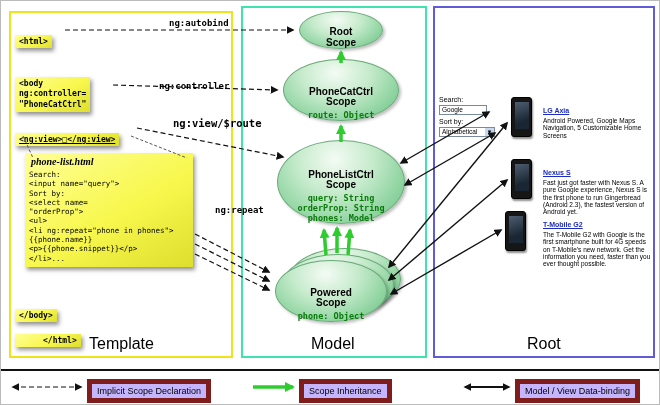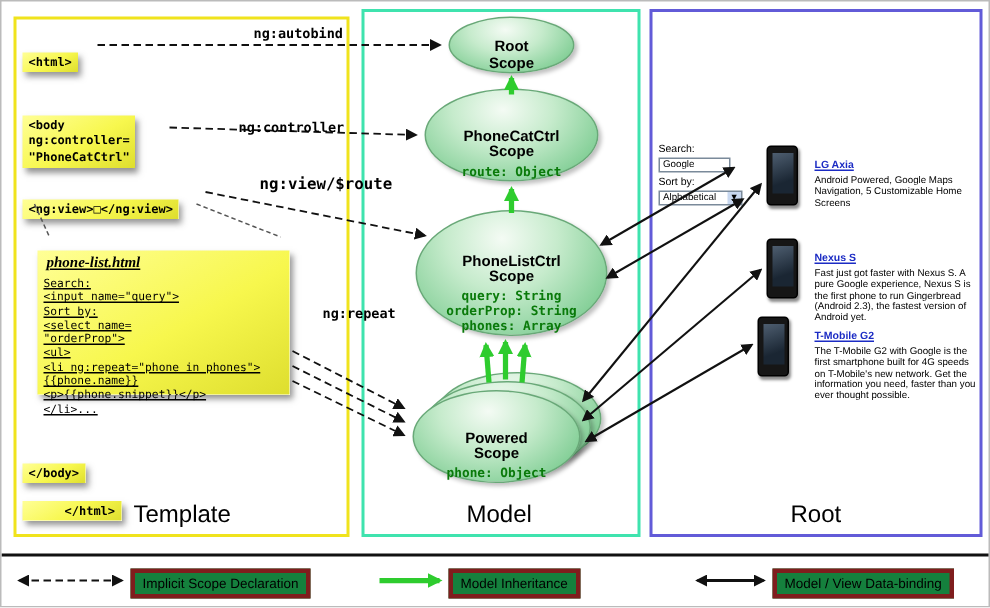--- a/index.html
+++ b/index.html
@@ -37,21 +37,21 @@
   .vselect { position:absolute; z-index:3; height:10px; background:#fff; border:1px solid #7a8a9a; font-size:6.5px; line-height:8px; padding-left:2px; display:flex; justify-content:space-between; align-items:center; }
   .dd-arrow { background:#c8d8f0; font-size:7px; width:9px; height:8px; text-align:center; line-height:8px; }
 
   .phone-img    { position:absolute; z-index:3; width:21px; height:40px; background:#161616; border-radius:3px; border:1px solid #000; box-shadow:1px 2px 2px rgba(0,0,0,.45); }
   .phone-screen { position:absolute; left:3px; top:4px; width:14px; height:27px; background:linear-gradient(160deg,#4e5e70,#1a2633 70%); }
   .phone-text { position:absolute; z-index:3; width:110px; }
   .phone-name { font-size:7px; font-weight:bold; color:#1b2bc4; text-decoration:underline; display:inline-block; margin-bottom:1px; cursor:pointer; }
   .phone-desc { font-size:6.5px; line-height:1.13; color:#000; }
 
   .hline { position:absolute; z-index:2; left:0; top:368px; width:660px; border-top:2px solid #111; }
-  .legend-box { position:absolute; z-index:3; top:378px; border:3px solid #7f1d1d; background:#15803d; font-size:9px; padding:2px 5px; white-space:nowrap; color:#000; }
+  .legend-box { position:absolute; z-index:3; top:378px; border:5px solid #7f1d1d; background:#c4b5fd; font-size:9px; padding:2px 5px; white-space:nowrap; color:#000; }
 
   svg.overlay { position:absolute; z-index:4; left:0; top:0; pointer-events:none; }
   .dash       { stroke:#111; stroke-width:1.2; stroke-dasharray:5 3; fill:none; }
   .dash-light { stroke:#555; stroke-width:1;   stroke-dasharray:3 2; fill:none; }
   .green-arrow{ stroke:#2ecc2e; stroke-width:3.5; fill:none; }
   .dbl        { stroke:#111; stroke-width:1.4; fill:none; }
 </style>
 </head>
 <body>
 
@@ -62,23 +62,23 @@
   <div class="panel view-panel"></div>
 
   <div class="section-label" style="left:88px;top:334px;">Template</div>
   <div class="section-label" style="left:310px;top:334px;">Model</div>
   <div class="section-label" style="left:526px;top:334px;">Root</div>
 
   <div class="ybox code" style="left:14px;top:22px;">&lt;html&gt;</div>
   <div class="ybox code pre" style="left:14px;top:64px;">&lt;body
 ng:controller=
 "PhoneCatCtrl"</div>
-  <div class="ybox code" style="left:14px;top:120px;">&lt;ng:view&gt;□&lt;/ng:view&gt;</div>
-
-  <div class="ybox" style="left:24px;top:166px;width:168px;height:96px;text-decoration:underline;">
+  <div class="ybox code" style="left:14px;top:120px;text-decoration:underline;">&lt;ng:view&gt;□&lt;/ng:view&gt;</div>
+
+  <div class="ybox" style="left:24px;top:152px;width:168px;height:114px;">
     <div class="pl-title">phone-list.html</div>
     <div class="pl-code">Search:
 &lt;input name="query"&gt;
 Sort by:
 &lt;select name=
 "orderProp"&gt;
 &lt;ul&gt;
 &lt;li ng:repeat="phone in phones"&gt;
 {{phone.name}}
 &lt;p&gt;{{phone.snippet}}&lt;/p&gt;
@@ -99,21 +99,21 @@
 
   <div class="scope" style="left:282px;top:58px;width:116px;height:62px;">
     <div class="scope-name" style="max-width:80px;">PhoneCatCtrl Scope</div>
     <div class="scope-props">route: Object</div>
   </div>
 
   <div class="scope" style="left:276px;top:139px;width:128px;height:84px;">
     <div class="scope-name" style="max-width:82px;">PhoneListCtrl Scope</div>
     <div class="scope-props">query: String
 orderProp: String
-phones: Array</div>
+phones: Model</div>
   </div>
 
   <div class="scope" style="left:288px;top:247px;width:112px;height:62px;"></div>
   <div class="scope" style="left:281px;top:253px;width:112px;height:62px;"></div>
   <div class="scope" style="left:274px;top:259px;width:112px;height:62px;">
     <div class="scope-name" style="max-width:62px;">Powered Scope</div>
     <div class="scope-props">phone: Object</div>
   </div>
 
   <div class="vlabel" style="left:438px;top:95px;">Search:</div>
@@ -145,21 +145,21 @@
   <div class="phone-img" style="left:504px;top:210px;">
       <div class="phone-screen"></div>
     </div>
   <div class="phone-text" style="left:542px;top:212px;">
     <a class="phone-name">T-Mobile G2</a>
     <div class="phone-desc">The T-Mobile G2 with Google is the first smartphone built for 4G speeds on T-Mobile's new network. Get the information you need, faster than you ever thought possible.</div>
   </div>
 
   <div class="hline"></div>
   <div class="legend-box" style="left:86px;">Implicit Scope Declaration</div>
-  <div class="legend-box" style="left:298px;">Model Inheritance</div>
+  <div class="legend-box" style="left:298px;">Scope Inheritance</div>
   <div class="legend-box" style="left:514px;">Model / View Data-binding</div>
 
   <svg class="overlay" width="660" height="405">
     <defs>
       <marker id="mb" viewBox="0 0 10 10" refX="8" refY="5" markerWidth="8" markerHeight="8" orient="auto-start-reverse" markerUnits="userSpaceOnUse">
         <path d="M0,0 L10,5 L0,10 z" fill="#111"></path>
       </marker>
       <marker id="mg" viewBox="0 0 10 10" refX="8" refY="5" markerWidth="10" markerHeight="10" orient="auto" markerUnits="userSpaceOnUse">
         <path d="M0,0 L10,5 L0,10 z" fill="#2ecc2e"></path>
       </marker>

